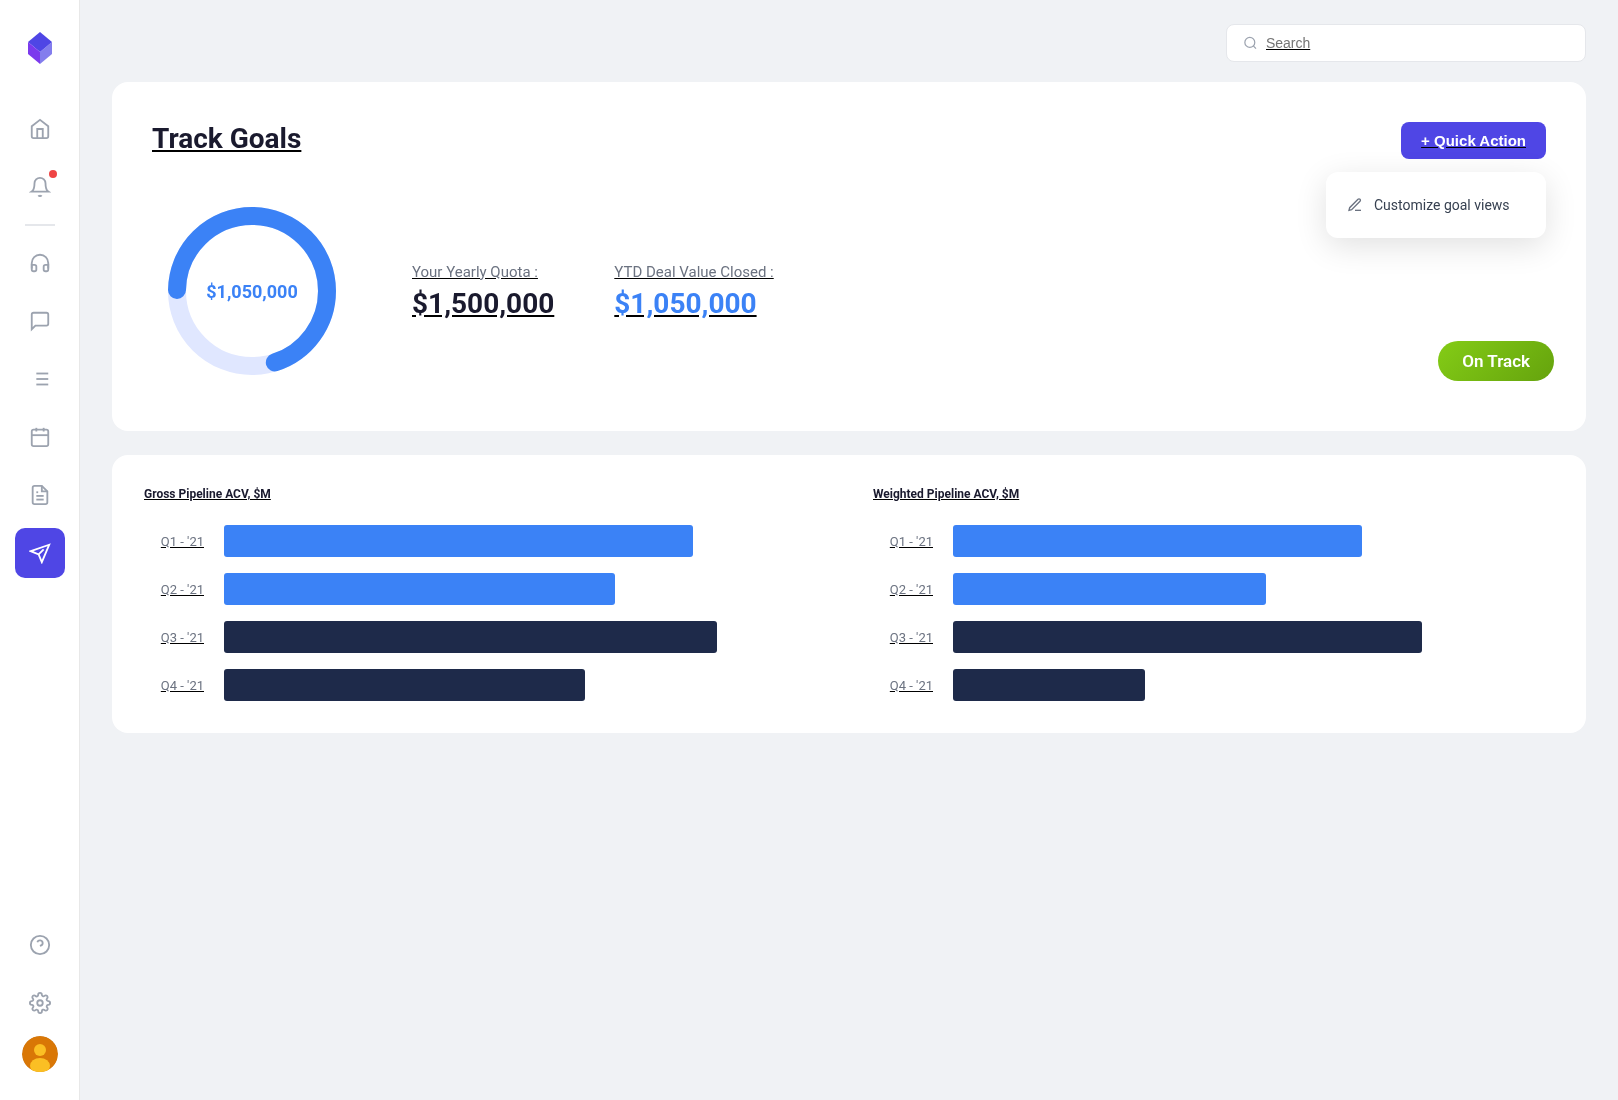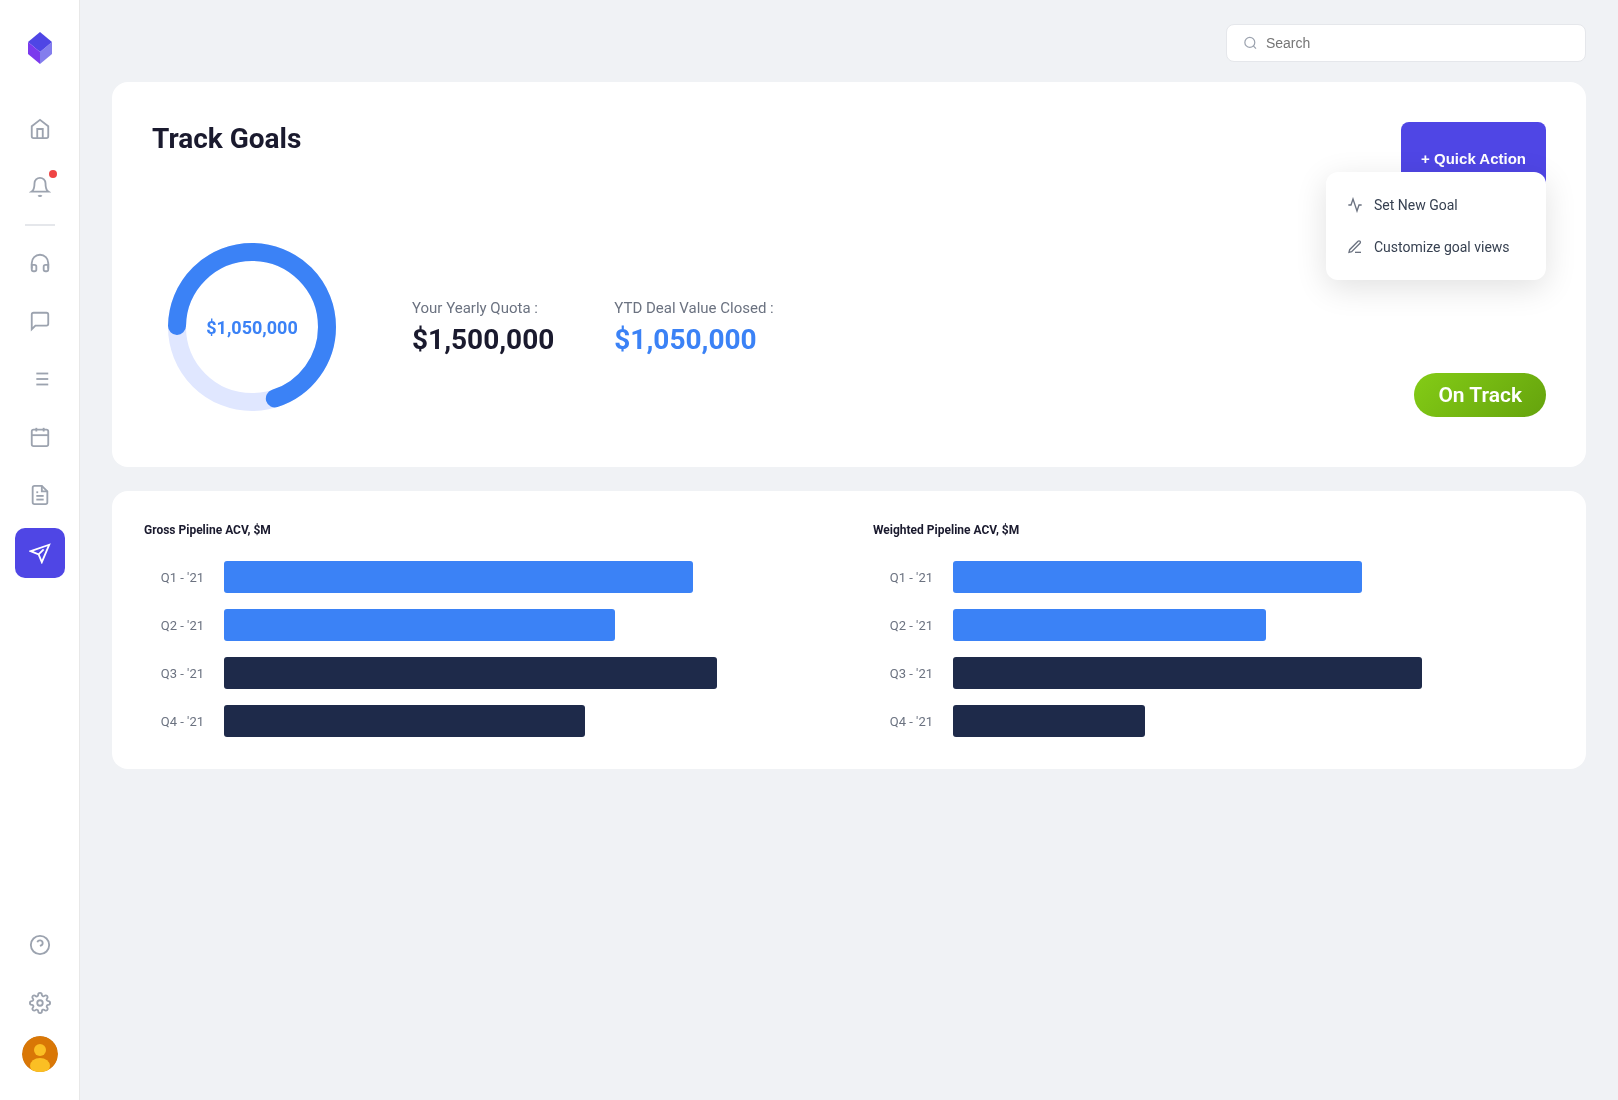--- a/index.html
+++ b/index.html
@@ -87,20 +87,21 @@
       font-size: 14px;
       color: #6b7280;
     }
 
     
     .main {
       margin-left: 80px;
       flex: 1;
       padding: 24px 32px;
       min-height: 1100px;
+      text-decoration: underline;
     }
 
     
     .top-bar {
       display: flex;
       justify-content: flex-end;
       margin-bottom: 20px;
     }
 
     .search-box {
@@ -143,21 +144,21 @@
       font-size: 28px;
       font-weight: 700;
       color: #1a1a2e;
     }
 
     .quick-action-btn {
       background: #4f46e5;
       color: #fff;
       border: none;
       border-radius: 8px;
-      padding: 28px 20px;
+      padding: 10px 20px;
       font-size: 15px;
       font-weight: 600;
       cursor: pointer;
       display: flex;
       align-items: center;
       gap: 6px;
     }
 
     
     .dropdown-menu {
@@ -241,27 +242,27 @@
       color: #1a1a2e;
     }
 
     .stat-value.blue {
       color: #3b82f6;
     }
 
     
     .on-track-badge {
       position: absolute;
-      right: 40px;
+      right: 32px;
       bottom: 50px;
       background: linear-gradient(135deg, #84cc16, #65a30d);
       color: #fff;
       padding: 10px 24px;
       border-radius: 999px;
-      font-size: 21px;
+      font-size: 17px;
       font-weight: 600;
     }
 
     
     .charts-section {
       background: #fff;
       border-radius: 16px;
       padding: 32px;
       display: grid;
       grid-template-columns: 1fr 1fr;
@@ -429,28 +430,20 @@
     </div>
   </div>
 
   <div class="goals-card">
     <div class="goals-header">
       <h1 class="goals-title">Track Goals</h1>
       <button class="quick-action-btn">+ Quick Action</button>
     </div>
 
     <div class="dropdown-menu">
-      <div class="dropdown-item">
-        <span class="dropdown-icon">
-          <svg width="16" height="16" viewBox="0 0 24 24" fill="none" stroke="currentColor" stroke-width="2">
-            <polyline points="22,12 18,12 15,21 9,3 6,12 2,12"></polyline>
-          </svg>
-        </span>
-        <span>Set New Goal</span>
-      </div>
       <div class="dropdown-item">
         <span class="dropdown-icon">
           <svg width="16" height="16" viewBox="0 0 24 24" fill="none" stroke="currentColor" stroke-width="2">
             <path d="M12 20h9"></path>
             <path d="M16.5 3.5a2.121 2.121 0 013 3L7 19l-4 1 1-4L16.5 3.5z"></path>
           </svg>
         </span>
         <span>Customize goal views</span>
       </div>
     </div>

